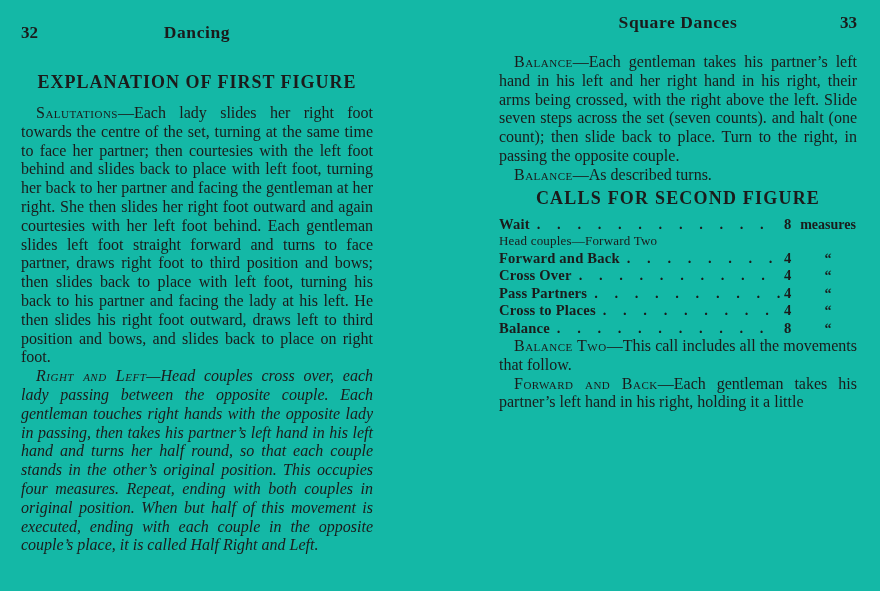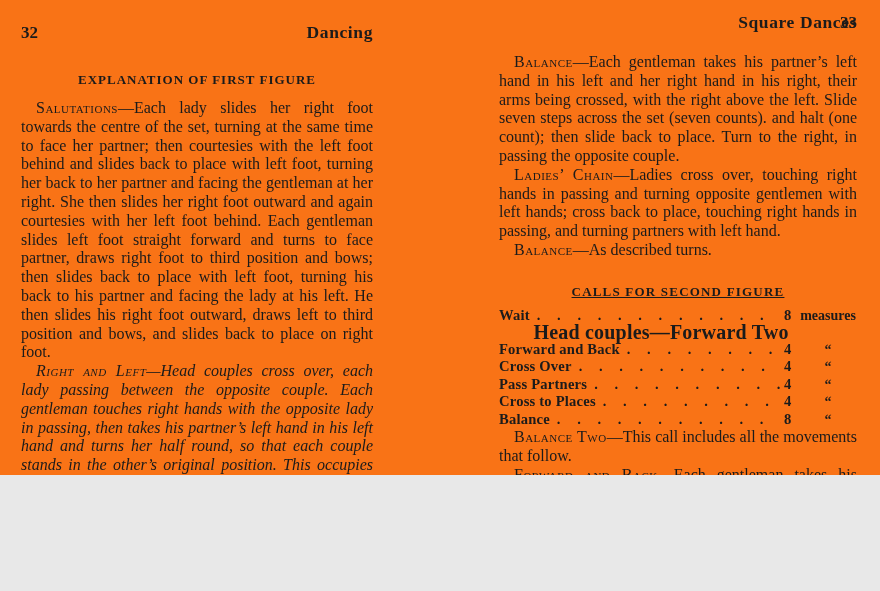--- a/index.html
+++ b/index.html
@@ -1,89 +1,88 @@
 <!DOCTYPE html>
 <html><head>
 <meta charset="utf-8">
 <style>
   html, body { margin: 0; padding: 0; background: #e8e8e8; }
   .scan-frame {
     position: relative;
-    width: 880px; height: 475px;
-    background: #f97316;
+    width: 880px; height: 591px;
+    background: #14b8a6;
     color: #1b1b1b;
     font-family: "Liberation Serif", "DejaVu Serif", serif;
     overflow: hidden;
     box-sizing: border-box;
   }
   .page { position: absolute; }
   .page-left  { left: 21px;  top: 22px; width: 352px; }
   .page-right { left: 499px; top: 12px; width: 358px; }
 
   .running-header { position: relative; height: 22px; }
   .page-num {
     position: absolute; top: 1px;
     font-size: 17px; font-weight: bold;
   }
   .page-left .page-num  { left: 0; }
   .page-right .page-num { right: 0; }
   .running-head {
     position: absolute; left: 0; right: 0; top: 0;
-    text-align: right;
+    text-align: center;
     font-weight: bold;
     font-size: 17.5px;
     letter-spacing: 0.6px;
   }
 
   .section-heading {
     text-align: center;
-    font-size: 13px;
+    font-size: 18px;
     font-weight: bold;
     letter-spacing: 1px;
     margin: 0;
   }
   .page-left .section-heading { margin-top: 28px; margin-bottom: 11px; }
 
   .para {
     font-size: 16px;
     line-height: 18.8px;
     text-align: justify;
     text-indent: 15px;
     margin: 0;
   }
   .page-left  .para + .para { margin-top: 0; font-style: italic; }
   .page-right .first-para { margin-top: 19px; }
 
   .lead { font-variant: small-caps; letter-spacing: 0.5px; }
 
-  .calls-heading { margin-top: 24px; margin-bottom: 7px; letter-spacing: 1.2px; text-decoration: underline; }
+  .calls-heading { margin-top: 3px; margin-bottom: 7px; letter-spacing: 1.2px; }
 
   .calls-table { font-weight: bold; }
   .call-row {
     display: flex;
     align-items: baseline;
     font-size: 14.6px;
     line-height: 16.5px;
     white-space: nowrap;
   }
   .call-label { flex: none; letter-spacing: 0.2px; }
   .call-dots {
     flex: 1 1 auto;
     overflow: hidden;
     margin: 0 3px 0 7px;
     letter-spacing: 6.5px;
     font-weight: bold;
   }
   .call-value { flex: none; width: 15px; text-align: left; }
   .call-unit  { flex: none; width: 58px; text-align: center; font-size: 14px; }
   .call-subheading {
-    text-align: center;
-    font-size: 20px;
+    font-size: 13px;
     line-height: 16.5px;
-    font-weight: bold;
+    font-weight: normal;
     padding-right: 34px;
     letter-spacing: 0.2px;
   }
 
   .repeat-note { margin-top: 9px; }
   .explanation-heading { margin-top: 13px; margin-bottom: 7px; }
 </style>
 </head>
 <body>
 
@@ -103,21 +102,20 @@
   </div>
 
   <div class="page page-right">
     <div class="running-header">
       <span class="running-head">Square Dances</span>
       <span class="page-num">33</span>
     </div>
 
     <p class="para first-para"><span class="lead">Balance</span><span>—Each gentleman takes his partner’s left hand in his left and her right hand in his right, their arms being crossed, with the right above the left.  Slide seven steps across the set (seven counts). and halt (one count); then slide back to place. Turn to the right, in passing the opposite couple.</span></p>
 
-    <p class="para"><span class="lead">Ladies’ Chain</span><span>—Ladies cross over, touching right hands in passing and turning opposite gentlemen with left hands; cross back to place, touching right hands in passing, and turning partners with left hand.</span></p>
 
     <p class="para"><span class="lead">Balance</span><span>—As described turns.</span></p>
 
     <h2 class="section-heading calls-heading">CALLS FOR SECOND FIGURE</h2>
 
     <div class="calls-table">
       <div class="call-row">
         <span class="call-label">Wait</span>
         <span class="call-dots">. . . . . . . . . . . . . . . . . . . . . . . . . . . . . .</span>
         <span class="call-value">8</span>

